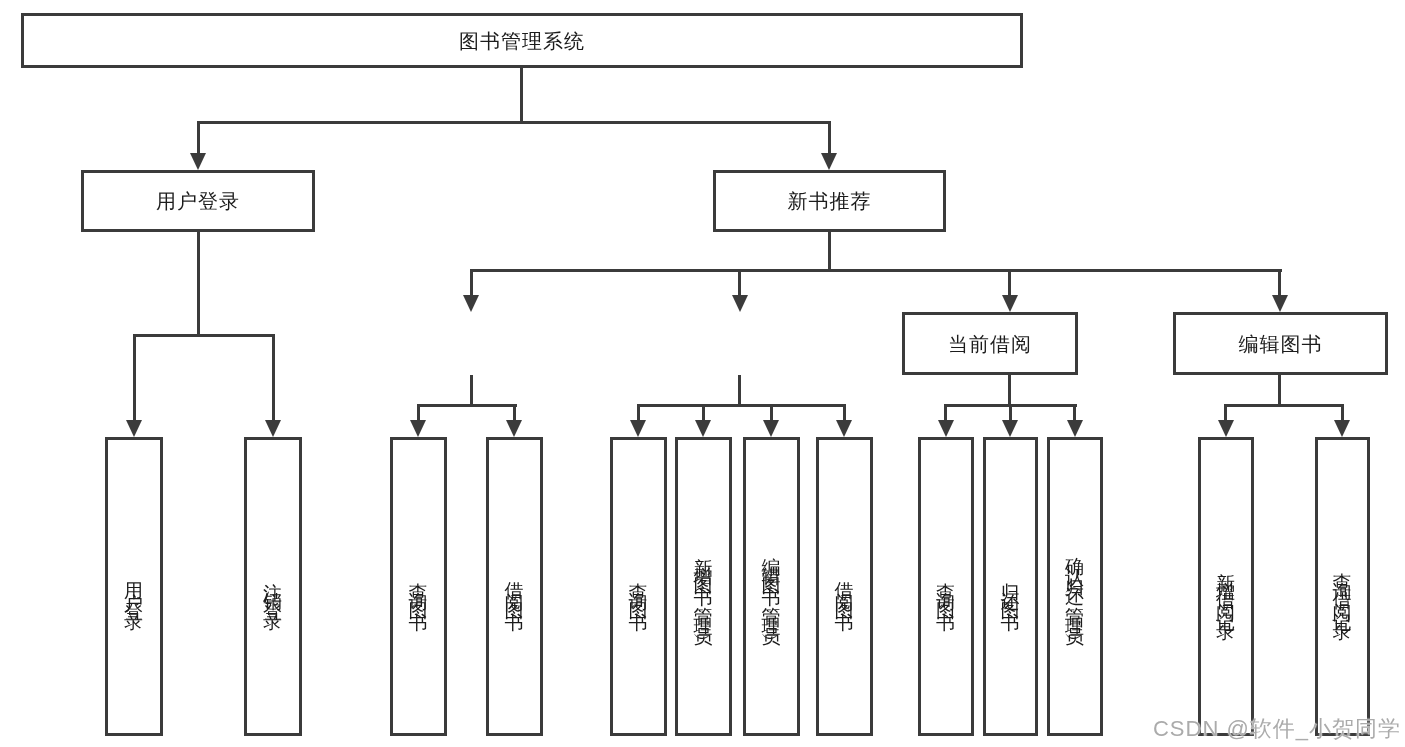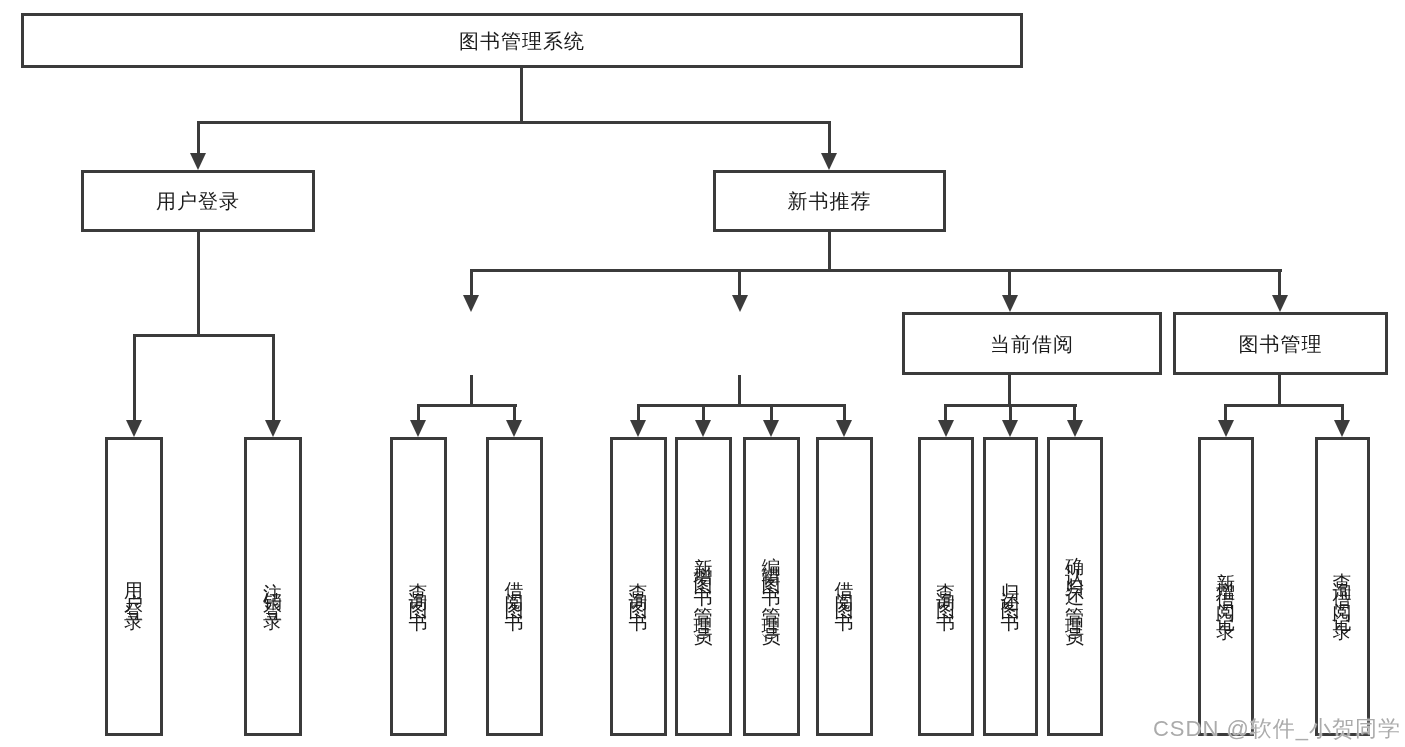--- a/index.html
+++ b/index.html
@@ -64,22 +64,22 @@
   <div class="hl" style="left:470px;  top:269px; width:812px;"></div>
   <div class="vl" style="left:470px;  top:269px; height:27px;"></div>
   <div class="ar" style="left:463px;  top:295px;"></div>
   <div class="vl" style="left:738px;  top:269px; height:27px;"></div>
   <div class="ar" style="left:732px;  top:295px;"></div>
   <div class="vl" style="left:1008px; top:269px; height:27px;"></div>
   <div class="ar" style="left:1002px; top:295px;"></div>
   <div class="vl" style="left:1278px; top:269px; height:27px;"></div>
   <div class="ar" style="left:1272px; top:295px;"></div>
 
-  <div class="box" style="left:902px;  top:312px; width:260px; height:63px;">当前借阅</div>
-  <div class="box" style="left:1173px; top:312px; width:215px; height:63px;">图书管理</div>
+  <div class="box" style="left:902px;  top:312px; width:176px; height:63px;">当前借阅</div>
+  <div class="box" style="left:1173px; top:312px; width:215px; height:63px;">编辑图书</div>
 
   <div class="vl" style="left:470px; top:375px; height:31px;"></div>
   <div class="hl" style="left:417px; top:404px; width:100px;"></div>
   <div class="vl" style="left:417px; top:404px; height:17px;"></div>
   <div class="ar" style="left:410px; top:420px;"></div>
   <div class="vl" style="left:513px; top:404px; height:17px;"></div>
   <div class="ar" style="left:506px; top:420px;"></div>
 
   <div class="vl" style="left:738px; top:375px; height:31px;"></div>
   <div class="hl" style="left:637px; top:404px; width:209px;"></div>

